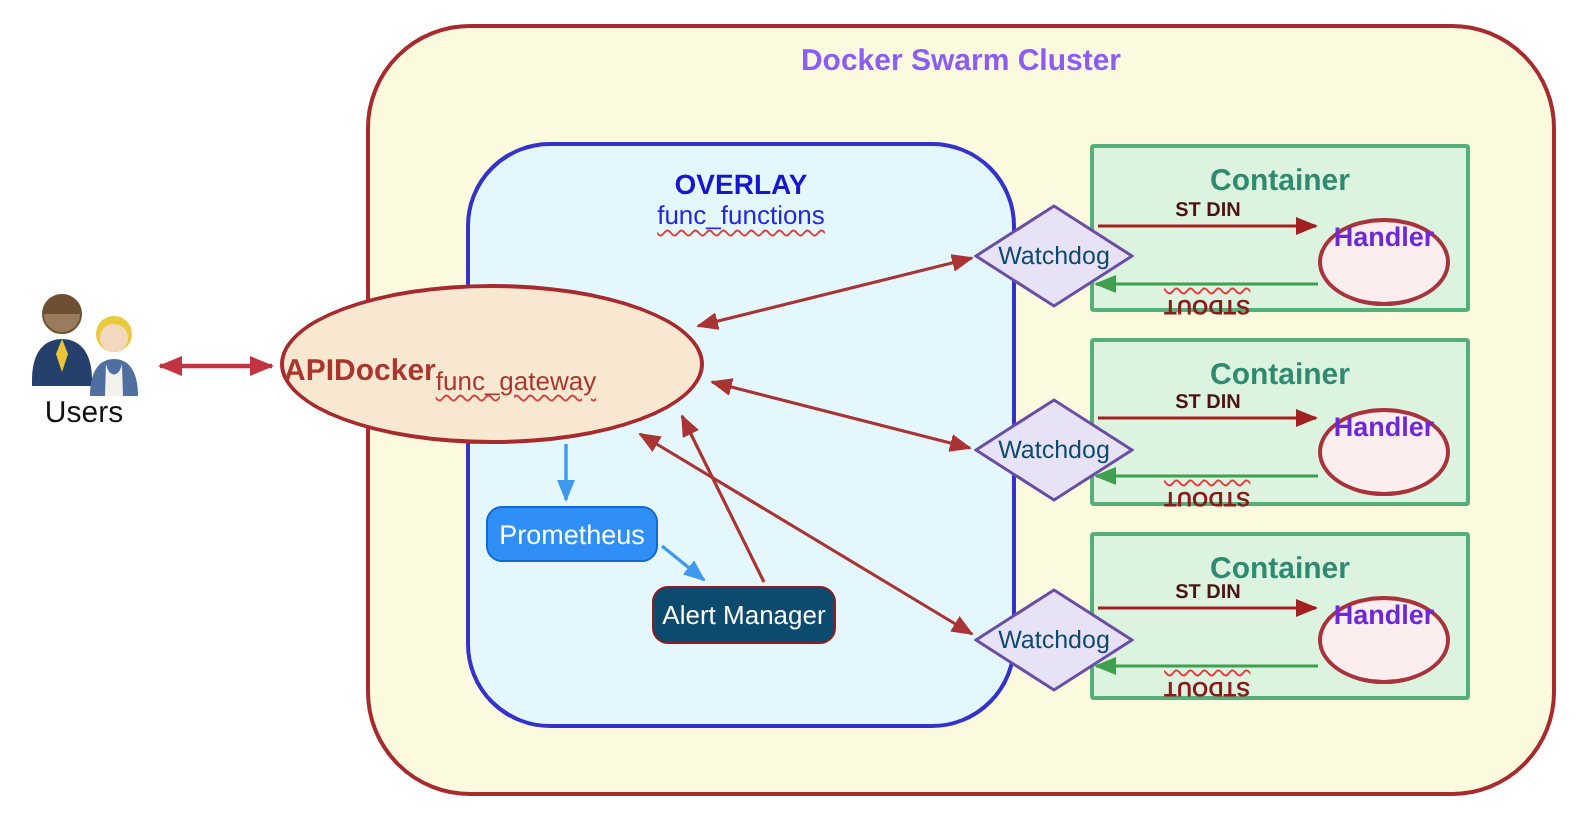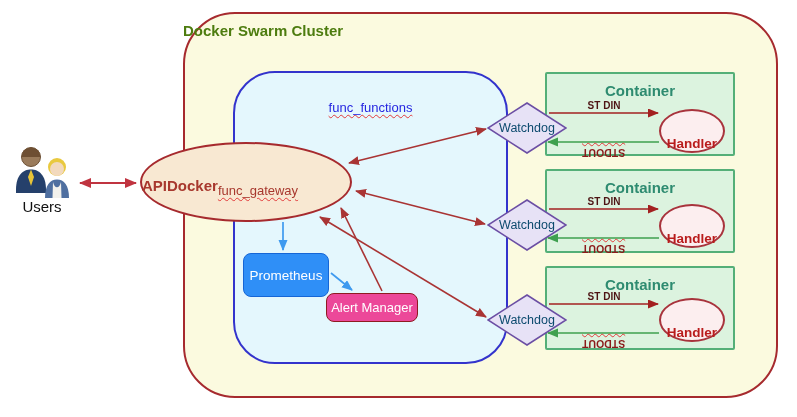--- a/index.html
+++ b/index.html
@@ -9,22 +9,22 @@
   }
   .abs{position:absolute;}
 
   
   .cluster{
     left:183px;top:12px;width:595px;height:386px;
     background:#FBFADF;border:2.5px solid #A62A2E;border-radius:52px;
     box-sizing:border-box;z-index:1;
   }
   .cluster-title{
-    left:183px;top:22px;width:595px;text-align:left;
-    font-size:15px;font-weight:bold;color:#4d7c0f;z-index:2;
+    left:183px;top:22px;width:595px;text-align:center;
+    font-size:15px;font-weight:bold;color:#8b5cf6;z-index:2;
   }
 
   
   .overlay-box{
     left:233px;top:71px;width:275px;height:293px;
     background:#E4F7FD;border:2px solid #3333CC;border-radius:42px;
     box-sizing:border-box;z-index:2;
   }
   .overlay-title{
     left:233px;top:84px;width:275px;text-align:center;
@@ -56,46 +56,46 @@
     left:140px;top:142px;width:212px;height:80px;border-radius:50%;
     background:#F8E8D2;border:2px solid #A62A2E;box-sizing:border-box;
     display:flex;flex-direction:row;align-items:center;z-index:4;
     padding-top:7px;
   }
   .gateway-line{font-size:15px;font-weight:bold;color:#A8382E;line-height:17px;}
   .gateway-sub{font-size:13px;color:#A8382E;margin-top:9px;}
 
   
   .prometheus{
-    left:243px;top:253px;width:86px;height:44px;border-radius:8px;
+    left:243px;top:253px;width:86px;height:28px;border-radius:8px;
     background:#2F8FF7;border:1.5px solid #1566D6;box-sizing:border-box;
     color:#fff;font-size:13.5px;display:flex;align-items:center;justify-content:center;
     z-index:4;
   }
   .alert-manager{
     left:326px;top:293px;width:92px;height:29px;border-radius:8px;
-    background:#ec4899;border:1.5px solid #8F1B20;box-sizing:border-box;
+    background:#0c4a6e;border:1.5px solid #8F1B20;box-sizing:border-box;
     color:#fff;font-size:13px;display:flex;align-items:center;justify-content:center;
     z-index:4;
   }
 
   
   .watchdog{left:487px;width:80px;height:52px;z-index:4;}
   .watchdog .label{
     position:absolute;left:0;top:0;width:80px;height:52px;
     display:flex;align-items:center;justify-content:center;
     font-size:12.5px;color:#0c4a6e;
   }
 
   
   .handler{
     left:659px;width:66px;height:44px;border-radius:50%;
     background:#FCEEEF;border:2px solid #A8333C;box-sizing:border-box;
-    display:flex;align-items:flex-end;justify-content:center;
-    font-size:13.5px;font-weight:bold;color:#b91c1c;z-index:4;
+    display:flex;align-items:flex-start;justify-content:center;
+    font-size:13.5px;font-weight:bold;color:#6d28d9;z-index:4;
   }
 
   
   .stdin-label{
     width:110px;left:549px;text-align:center;
     font-size:10px;font-weight:bold;color:#4D1414;z-index:6;
   }
   .stdout-label{
     width:110px;left:549px;text-align:center;z-index:6;
   }
@@ -115,20 +115,21 @@
 </style>
 </head>
 <body>
 
 <div class="stage">
 
   <div class="abs cluster"></div>
   <div class="abs cluster-title">Docker Swarm Cluster</div>
 
   <div class="abs overlay-box"></div>
+  <div class="abs overlay-title">OVERLAY</div>
   <div class="abs overlay-subtitle"><span class="squiggle">func_functions</span></div>
 
   <div class="abs container-box" style="top:72px;">
     <div class="container-title">Container</div>
   </div>
   <div class="abs container-box" style="top:169px;">
     <div class="container-title">Container</div>
   </div>
   <div class="abs container-box" style="top:266px;">
     <div class="container-title">Container</div>

